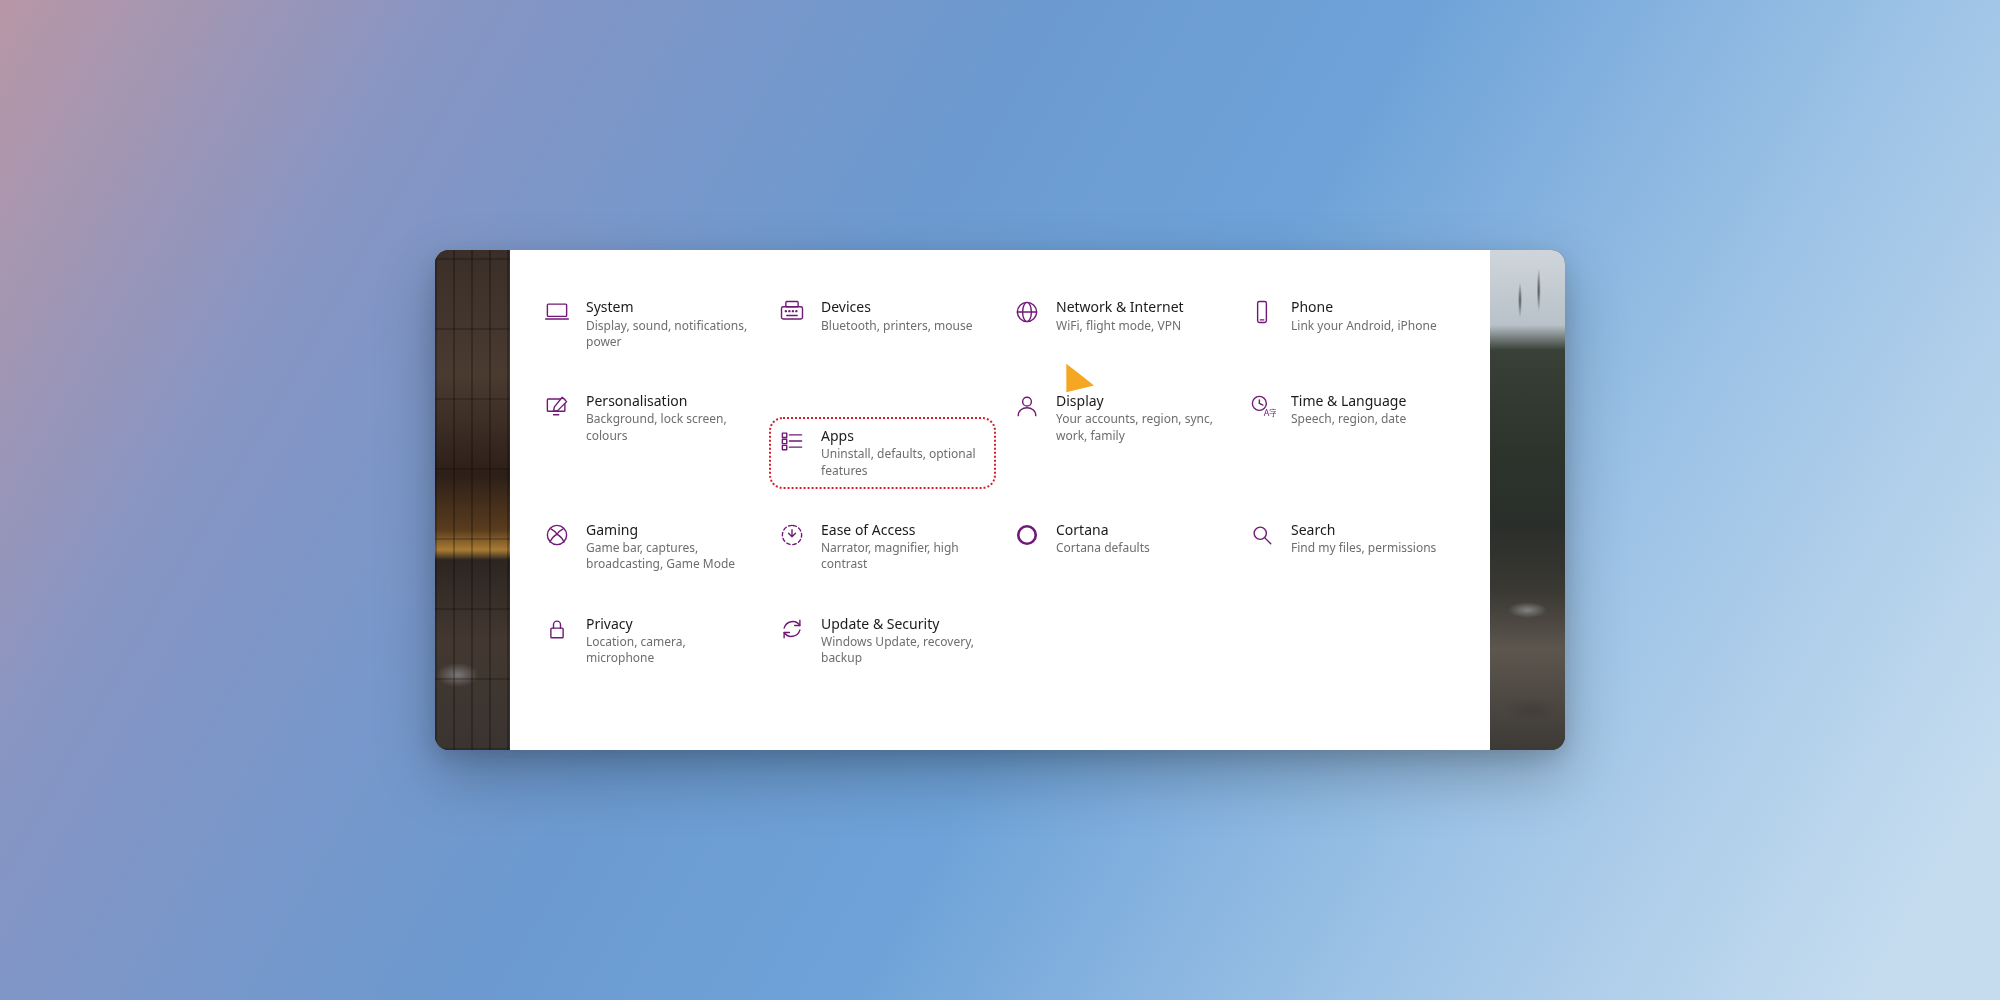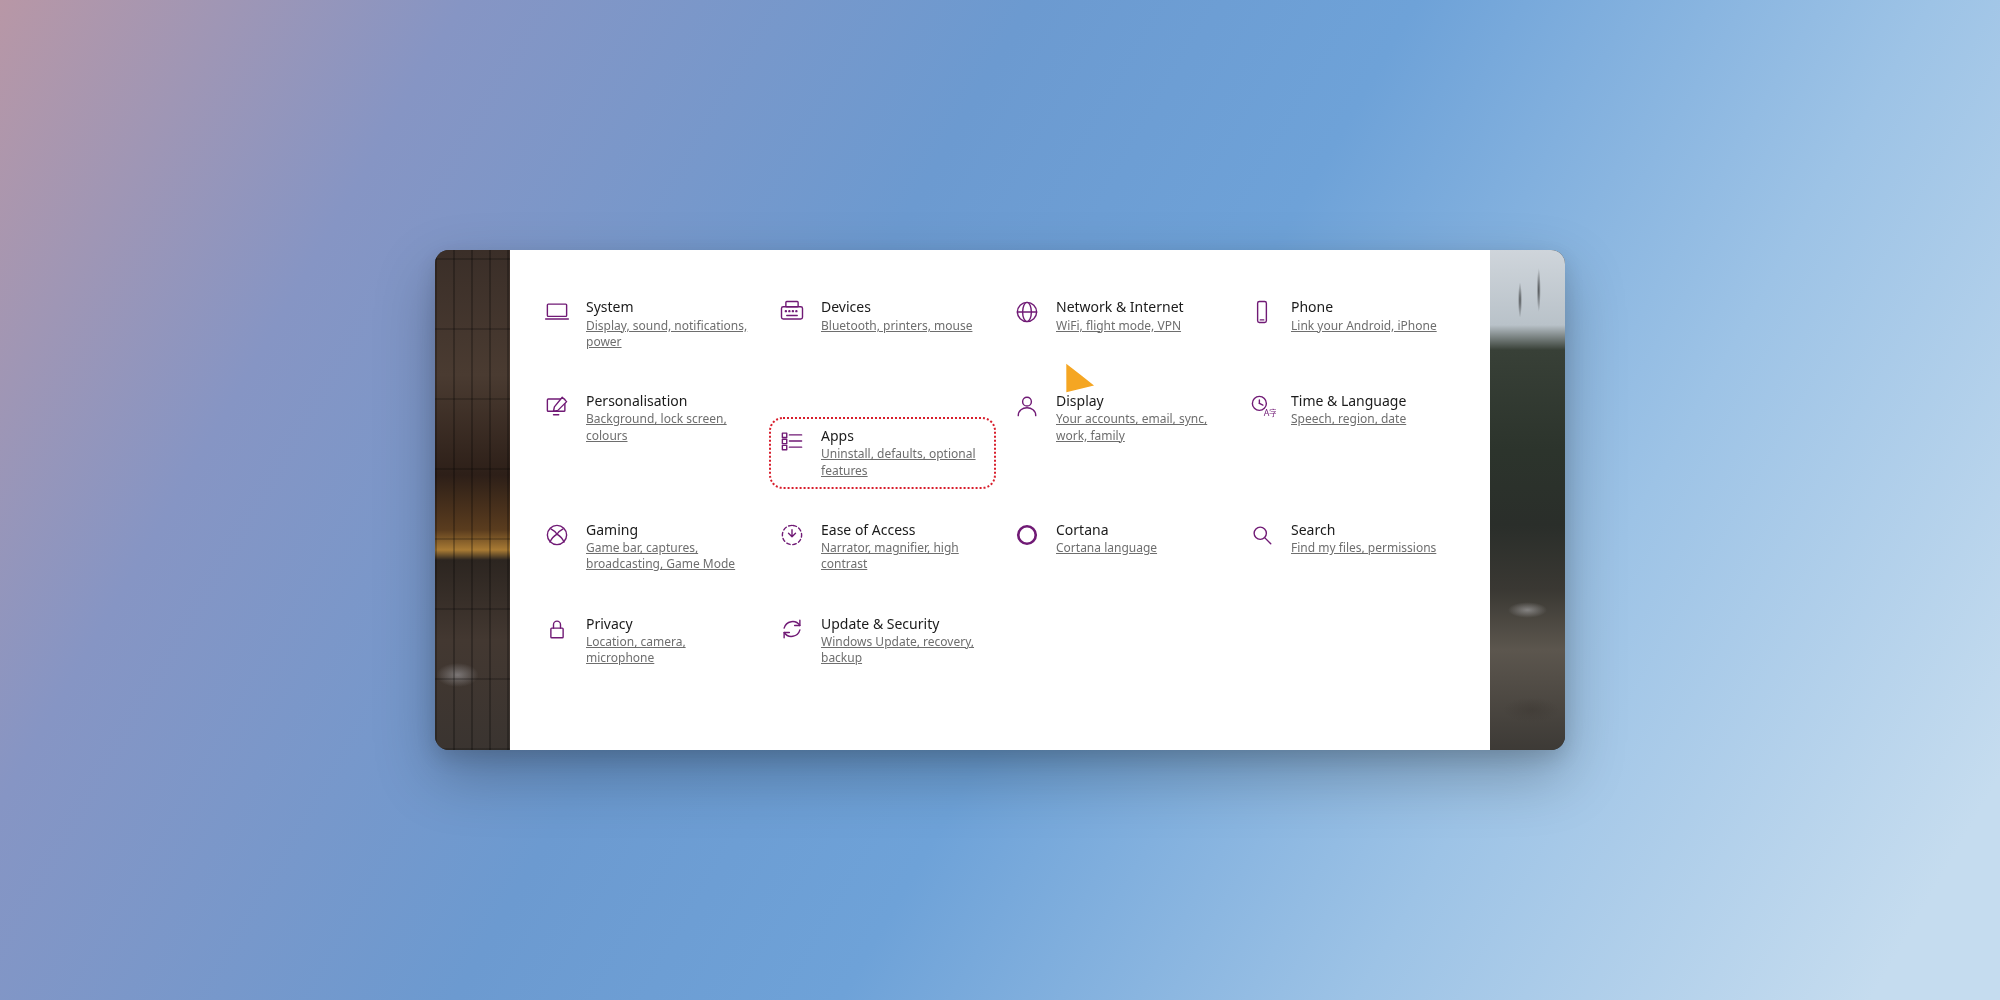--- a/index.html
+++ b/index.html
@@ -70,21 +70,21 @@
     width: 30px; height: 30px; flex: 0 0 30px;
     display: flex; align-items: flex-start; justify-content: center;
     color: #701a75;
   }
   .tile .ic svg { width: 28px; height: 28px; }
   .tile .txt { min-width: 0; }
   .tile .title {
     font-size: 14px; color: #1b1b1b; line-height: 1.25; margin-bottom: 2px;
   }
   .tile .desc {
-    font-size: 12px; color: #6e6e6e; line-height: 1.35; text-decoration: underline;
+    font-size: 12px; color: #6e6e6e; line-height: 1.35;
   }
   .tile.highlight {
     outline: 2.5px dotted #d81e2c;
     outline-offset: 2px;
     border-radius: 10px;
     margin-top: 35px;
   }
   .arrow {
     position: absolute;
     left: 540px;
@@ -189,21 +189,21 @@
         </div>
         <div class="tile">
           <span class="ic">
             <svg viewBox="0 0 32 32" fill="none" stroke="currentColor" stroke-width="1.6" stroke-linecap="round" stroke-linejoin="round">
               <circle cx="16" cy="11" r="5"></circle>
               <path d="M6 27c0-6 5-9 10-9s10 3 10 9"></path>
             </svg>
           </span>
           <span class="txt">
             <div class="title">Display</div>
-            <div class="desc">Your accounts, email, sync, work, family</div>
+            <div class="desc">Your accounts, region, sync, work, family</div>
           </span>
         </div>
         <div class="tile">
           <span class="ic">
             <svg viewBox="0 0 32 32" fill="none" stroke="currentColor" stroke-width="1.6" stroke-linecap="round" stroke-linejoin="round">
               <circle cx="13" cy="13" r="8"></circle>
               <line x1="13" y1="9" x2="13" y2="13"></line>
               <line x1="13" y1="13" x2="17" y2="15"></line>
               <text x="18" y="27" font-size="10" fill="currentColor" stroke="none">A字</text>
             </svg>
@@ -238,21 +238,21 @@
           </span>
         </div>
         <div class="tile">
           <span class="ic">
             <svg viewBox="0 0 32 32" fill="none" stroke="currentColor" stroke-width="1.6" stroke-linecap="round" stroke-linejoin="round">
               <circle cx="16" cy="16" r="10" stroke-width="3"></circle>
             </svg>
           </span>
           <span class="txt">
             <div class="title">Cortana</div>
-            <div class="desc">Cortana language</div>
+            <div class="desc">Cortana defaults</div>
           </span>
         </div>
         <div class="tile">
           <span class="ic">
             <svg viewBox="0 0 32 32" fill="none" stroke="currentColor" stroke-width="1.6" stroke-linecap="round" stroke-linejoin="round">
               <circle cx="14" cy="14" r="7"></circle>
               <line x1="19" y1="19" x2="26" y2="26"></line>
             </svg>
           </span>
           <span class="txt">

